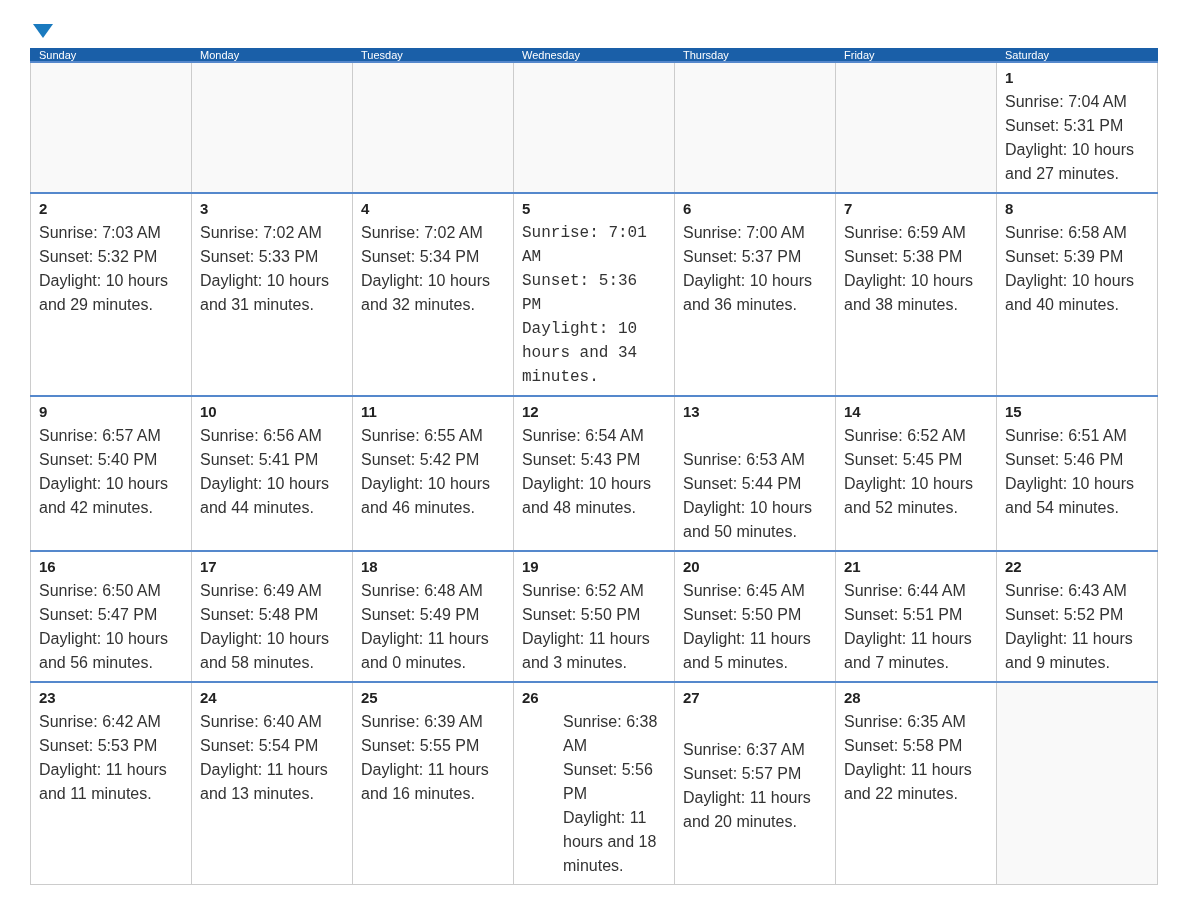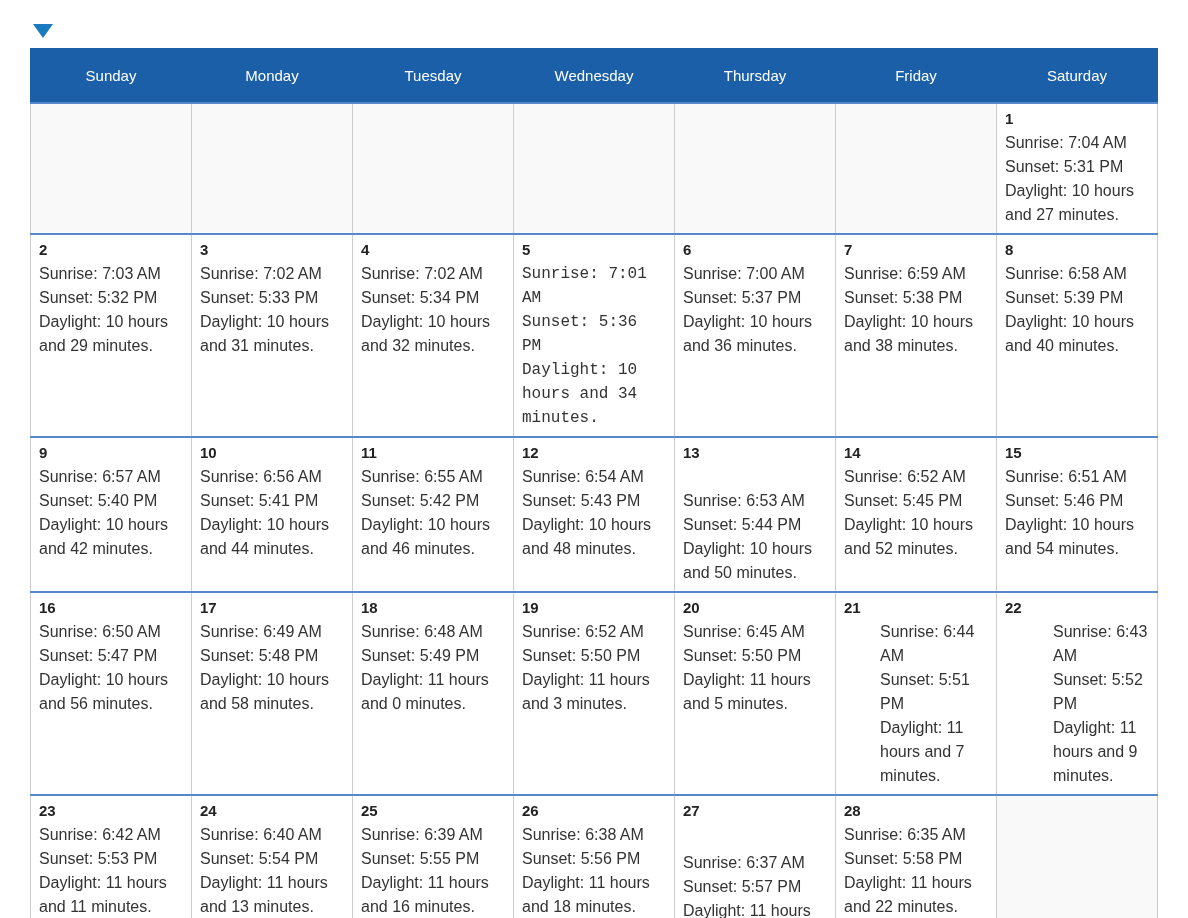--- a/index.html
+++ b/index.html
@@ -61,23 +61,23 @@
       margin-top: 4px;
     }
     .calendar {
       width: 100%;
       border-collapse: collapse;
       margin-top: 10px;
     }
     .calendar th {
       background-color: #1a5fa8;
       color: #fff;
-      padding: 18px 8px;
-      text-align: center;
-      font-size: 15px;
+      padding: 0 8px;
+      text-align: left;
+      font-size: 11px;
       font-weight: normal;
       border: 1px solid #1a5fa8;
     }
     .calendar td {
       border: 1px solid #ccc;
       vertical-align: top;
       padding: 6px 8px;
       width: 14.28%;
       min-height: 100px;
       height: 120px;
@@ -259,27 +259,27 @@
 Daylight: 11 hours and 3 minutes.</div>
         </td>
         <td>
           <span class="day-number">20</span>
           <div class="day-info" style="white-space: pre-line;">Sunrise: 6:45 AM
 Sunset: 5:50 PM
 Daylight: 11 hours and 5 minutes.</div>
         </td>
         <td>
           <span class="day-number">21</span>
-          <div class="day-info" style="white-space: pre-line; margin-left: 36px;">Sunrise: 6:44 AM
+          <div class="day-info" style="white-space: pre-line;">Sunrise: 6:44 AM
 Sunset: 5:51 PM
 Daylight: 11 hours and 7 minutes.</div>
         </td>
         <td>
           <span class="day-number">22</span>
-          <div class="day-info" style="white-space: pre-line; margin-left: 48px;">Sunrise: 6:43 AM
+          <div class="day-info" style="white-space: pre-line;">Sunrise: 6:43 AM
 Sunset: 5:52 PM
 Daylight: 11 hours and 9 minutes.</div>
         </td>
       </tr>
       <tr class="week-row">
         <td>
           <span class="day-number">23</span>
           <div class="day-info" style="white-space: pre-line;">Sunrise: 6:42 AM
 Sunset: 5:53 PM
 Daylight: 11 hours and 11 minutes.</div>
@@ -291,21 +291,21 @@
 Daylight: 11 hours and 13 minutes.</div>
         </td>
         <td>
           <span class="day-number">25</span>
           <div class="day-info" style="white-space: pre-line;">Sunrise: 6:39 AM
 Sunset: 5:55 PM
 Daylight: 11 hours and 16 minutes.</div>
         </td>
         <td>
           <span class="day-number">26</span>
-          <div class="day-info" style="white-space: pre-line;">Sunrise: 6:38 AM
+          <div class="day-info" style="white-space: pre-line; margin-left: 41px;">Sunrise: 6:38 AM
 Sunset: 5:56 PM
 Daylight: 11 hours and 18 minutes.</div>
         </td>
         <td>
           <span class="day-number">27</span>
           <div class="day-info" style="white-space: pre-line; margin-top: 32px;">Sunrise: 6:37 AM
 Sunset: 5:57 PM
 Daylight: 11 hours and 20 minutes.</div>
         </td>
         <td>

